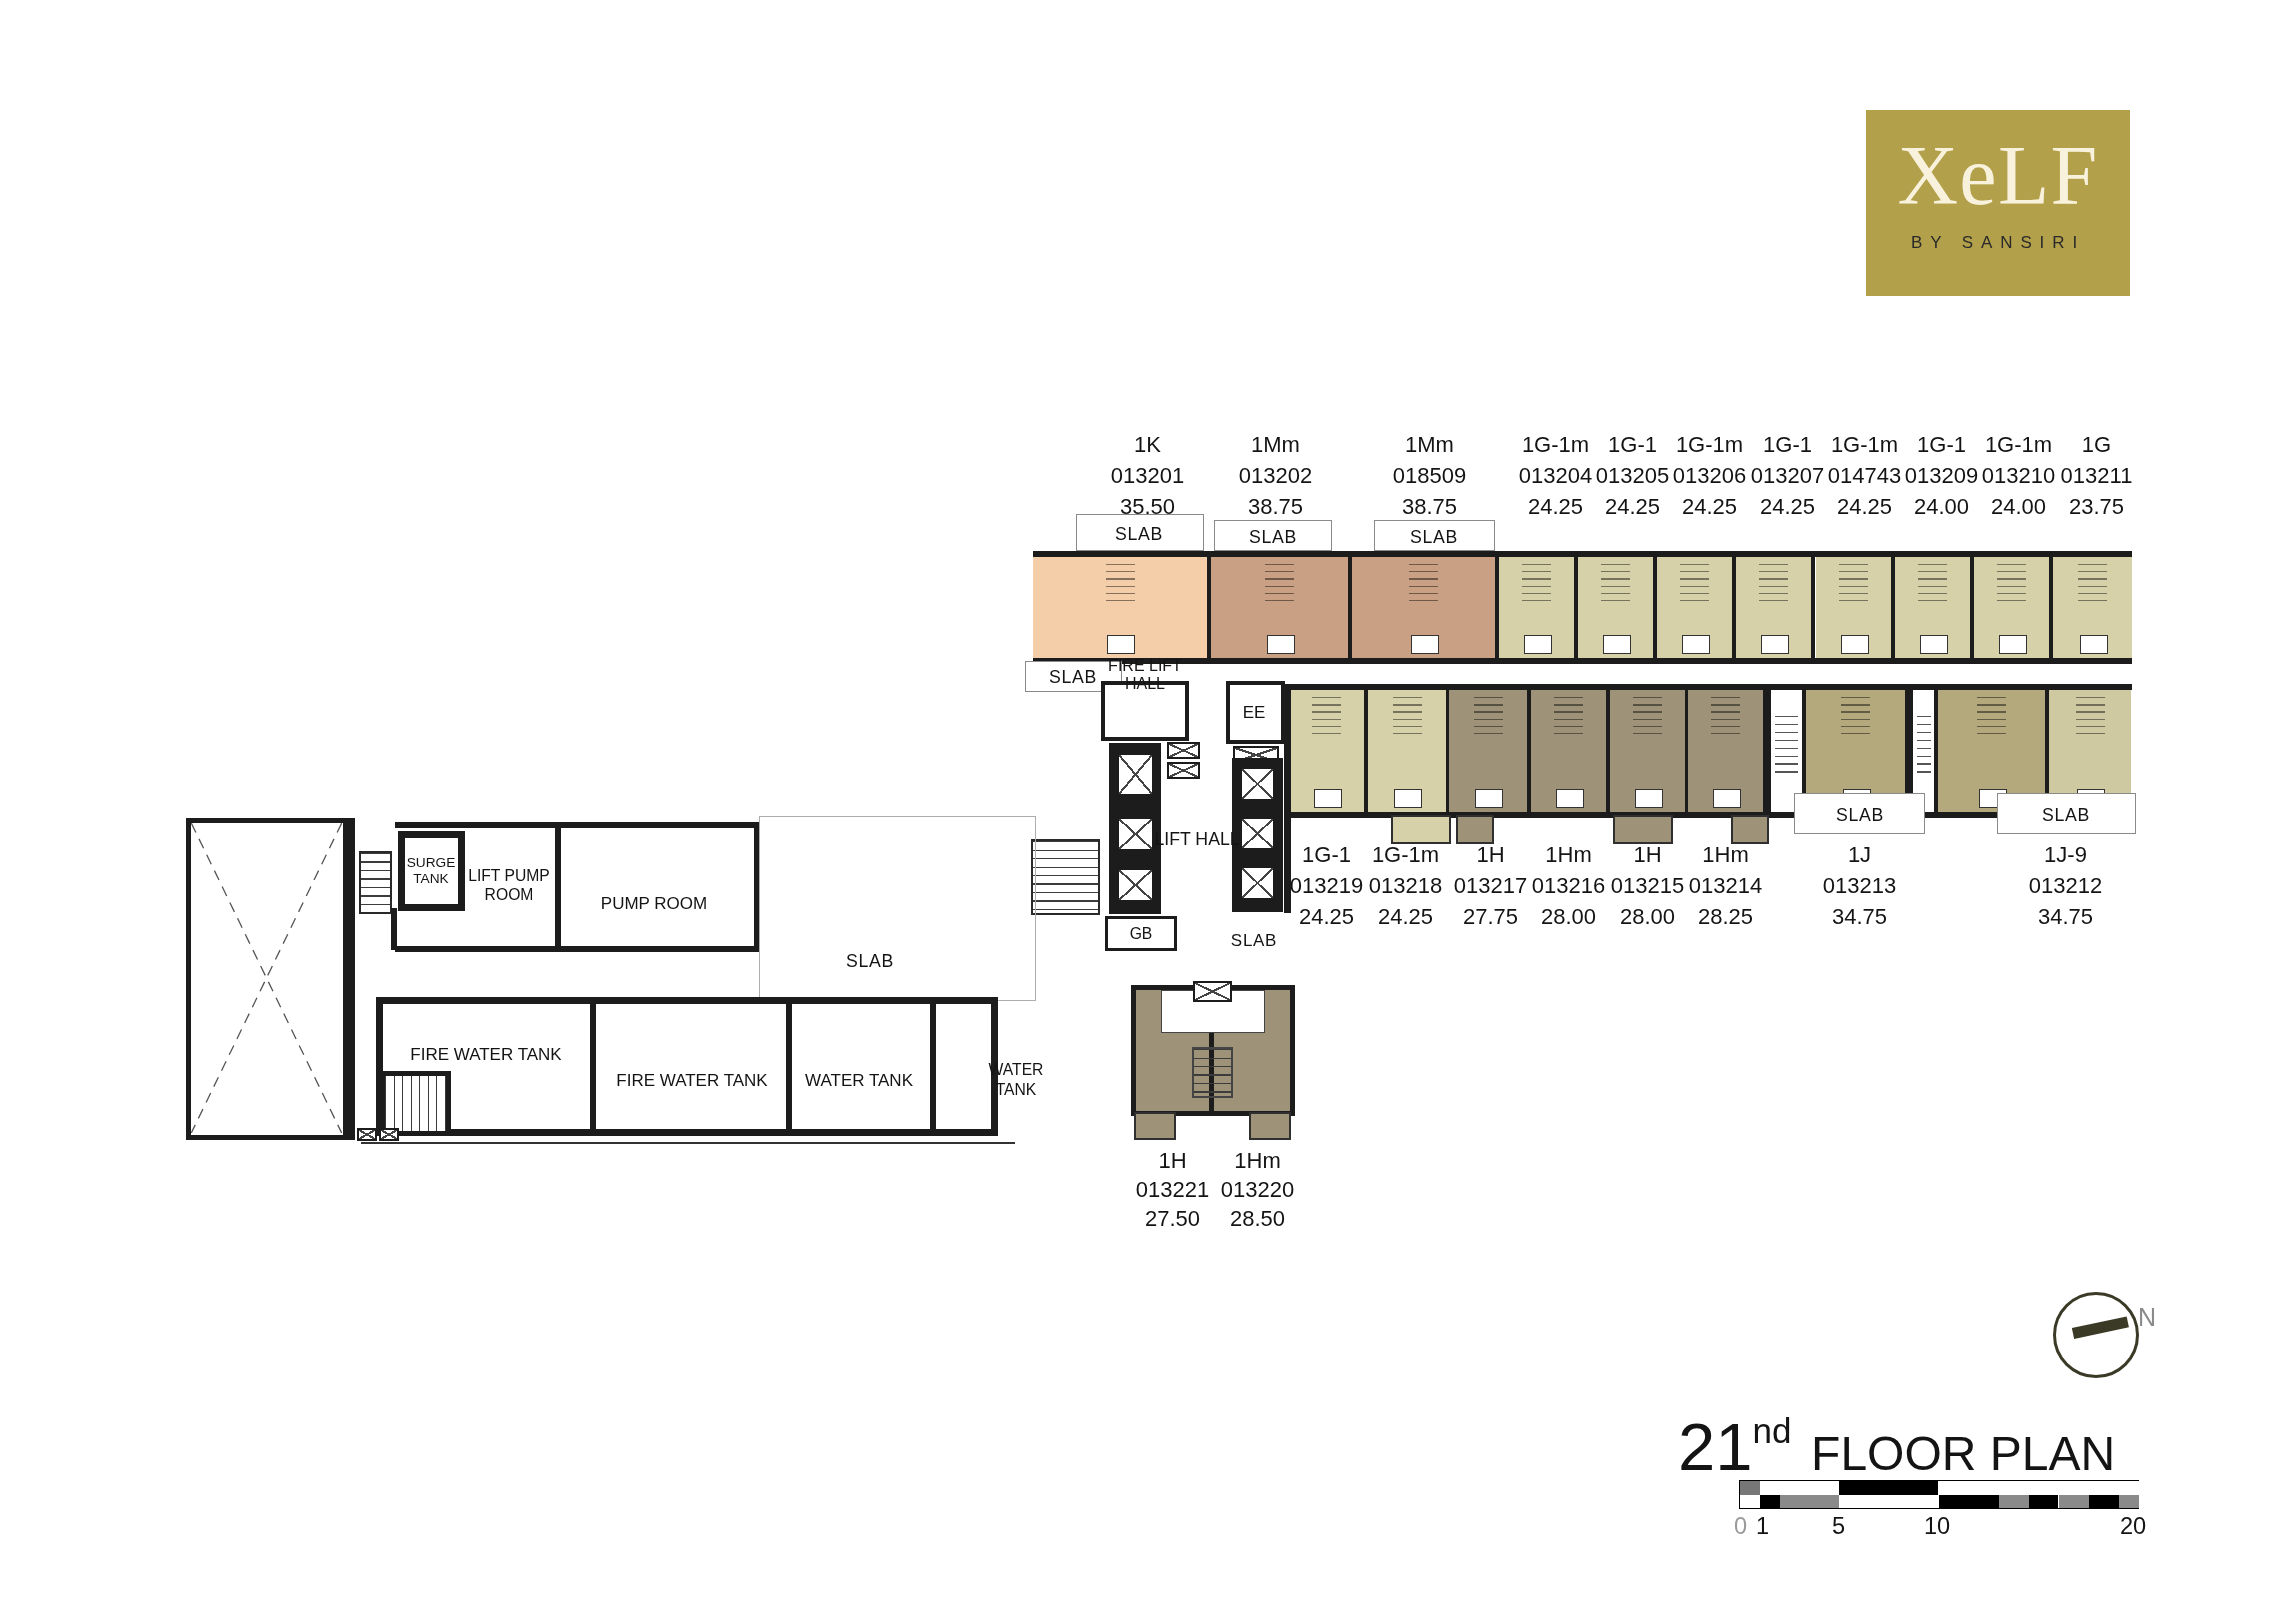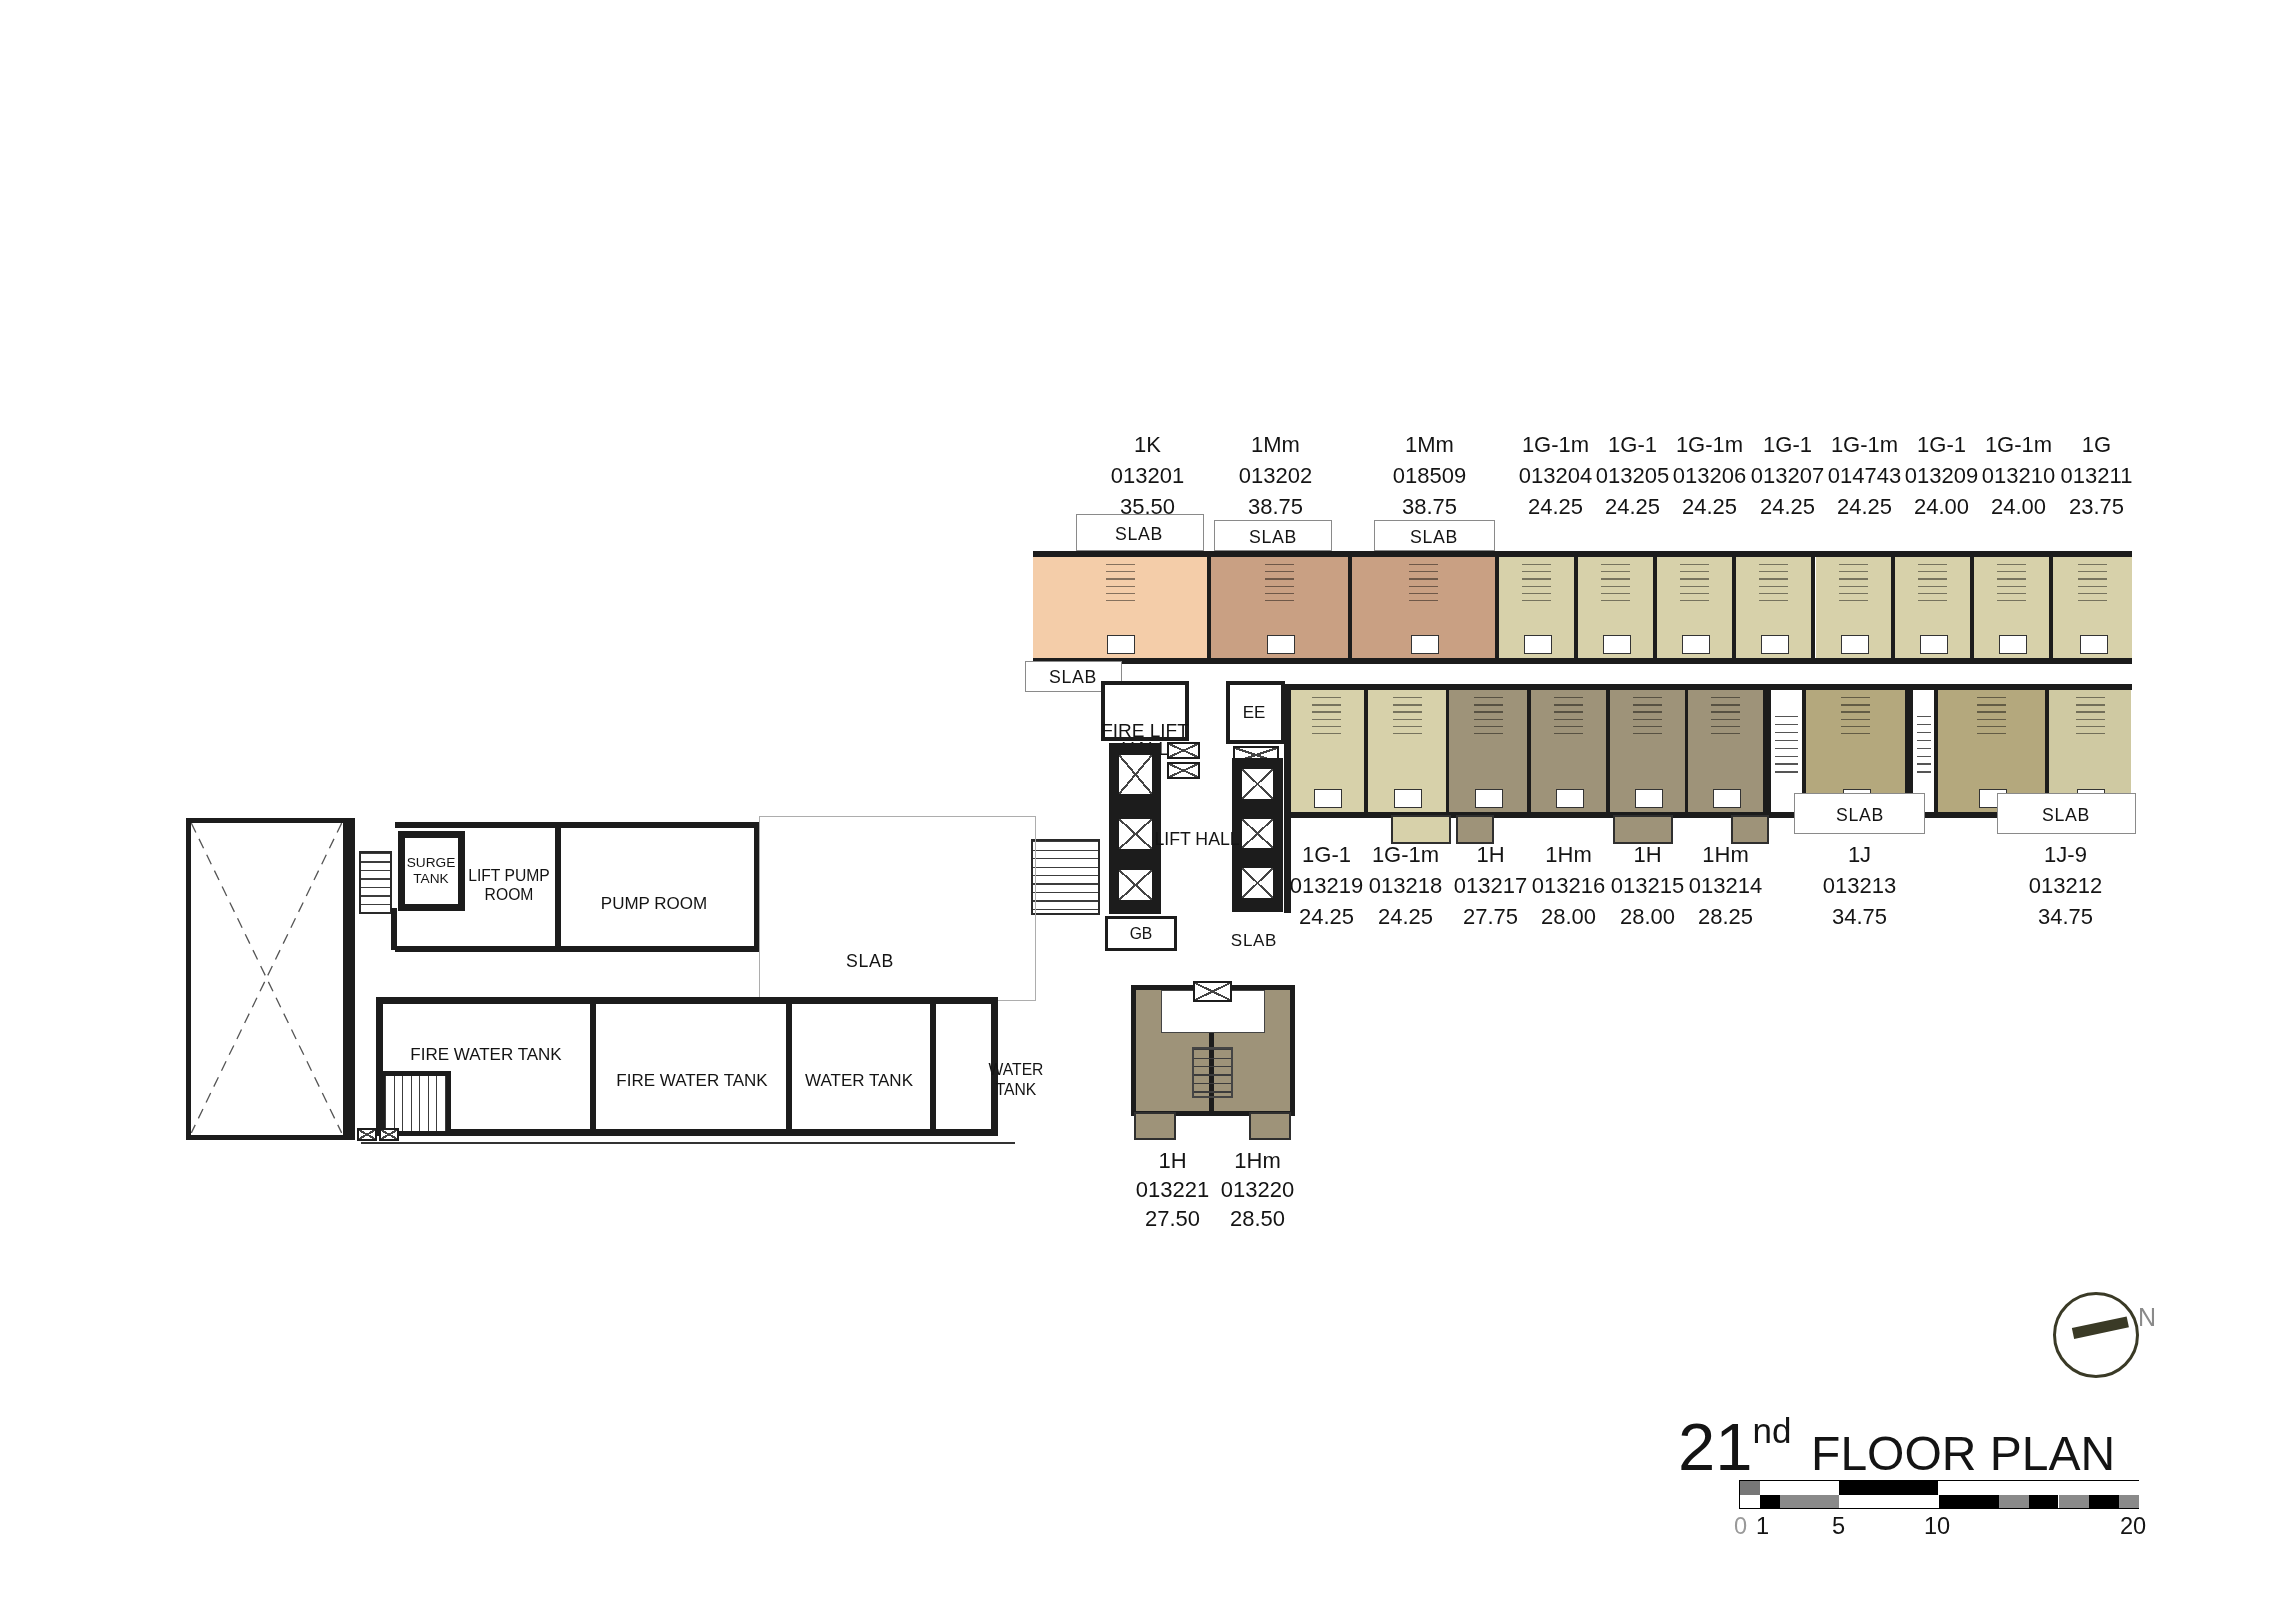--- a/index.html
+++ b/index.html
@@ -35,20 +35,24 @@
   .outline-box{position:absolute;border:1.3px solid #8a8a8a;background:#fff;box-sizing:border-box}
   .balcony{position:absolute;border:2px solid #2f2f2f;box-sizing:border-box}
   .slab-txt{position:absolute;transform:translate(-50%,-50%);font-size:17.7px;letter-spacing:0.7px}
   .seg{position:absolute;height:13.7px}
 </style>
 </head>
 <body>
 
 <div class="canvas">
 
+  <div class="abs" style="left:1866px;top:110px;width:264px;height:186px;background:#b2a04b;text-align:center">
+    <div style="margin-top:17px;font-family:'Liberation Serif',serif;font-size:84px;line-height:98px;color:#f8f1db;letter-spacing:1.3px">XeLF</div>
+    <div style="margin-top:7.9px;font-size:17px;letter-spacing:7.9px;color:#2a2a2a">BY SANSIRI</div>
+  </div>
 
   <div class="lbl" style="left:1148px;top:429px">
     <span>1K</span>
     <span>013201</span>
     <span>35.50</span>
   </div>
   <div class="lbl" style="left:1276px;top:429px">
     <span>1Mm</span>
     <span>013202</span>
     <span>38.75</span>
@@ -184,21 +188,21 @@
   </div>
   <div class="lbl" style="left:2066px;top:839px">
     <span>1J-9</span>
     <span>013212</span>
     <span>34.75</span>
   </div>
 
   <div class="wall" style="left:1284px;top:684px;width:6.5px;height:229px"></div>
 
   <div class="room" style="left:1101px;top:681px;width:88px;height:60px"></div>
-  <div class="room-lbl" style="left:1145px;top:740px;font-size:19px;line-height:17.7px">
+  <div class="room-lbl" style="left:1145px;top:675px;font-size:16px;line-height:17.7px">
     <span>FIRE LIFT</span>
     <span>HALL</span>
   </div>
   <div class="xbox" style="left:1167px;top:742px;width:33px;height:17px"></div>
   <div class="xbox" style="left:1167px;top:762px;width:33px;height:17px"></div>
 
   <div class="room" style="left:1226px;top:681px;width:59px;height:63px"></div>
   <div class="room-lbl" style="left:1254px;top:713px;font-size:17px">EE</div>
   <div class="xbox" style="left:1233px;top:746px;width:46px;height:18.3px"></div>
 

